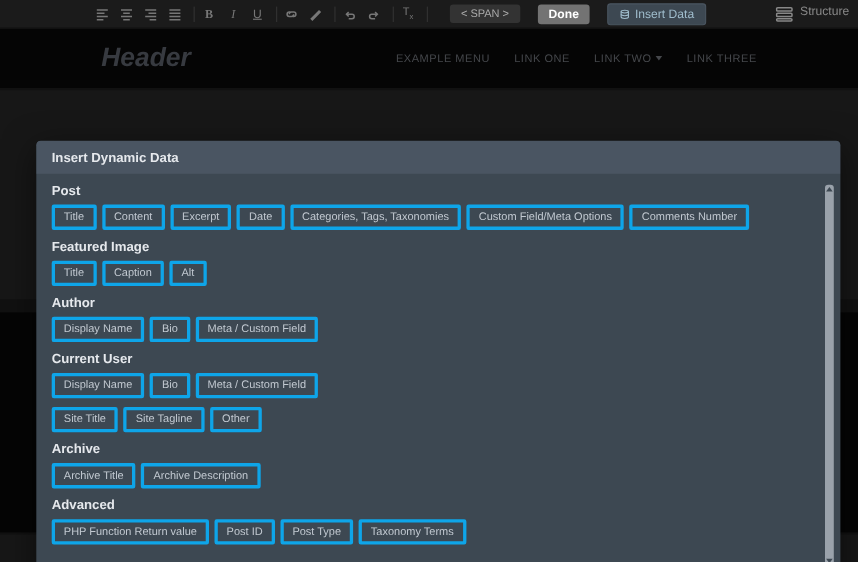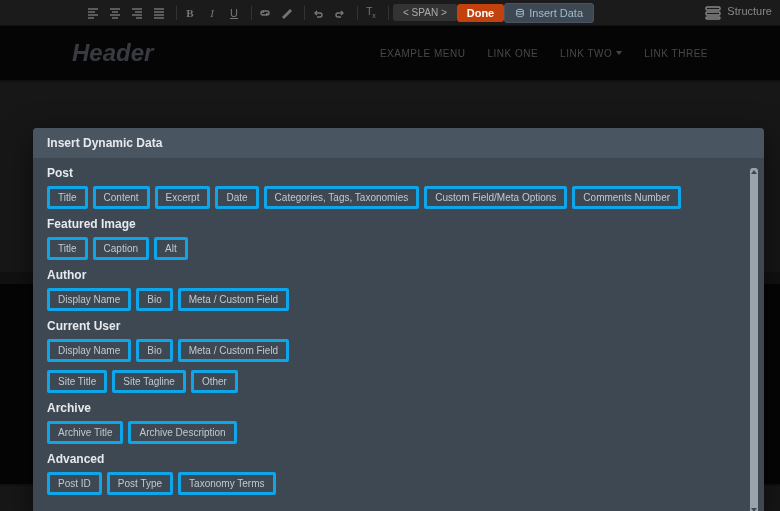--- a/index.html
+++ b/index.html
@@ -43,28 +43,28 @@
   .toolbar .sep {
     width: 1px;
     height: 14px;
     background: #333;
     margin: 0 4px;
   }
   .pill {
     padding: 3px 10px;
     border-radius: 3px;
     font-size: 11px;
-    margin-left: 0;
+    margin-left: 16px;
     cursor: pointer;
     display: inline-flex;
     align-items: center;
     gap: 4px;
   }
   .pill-span { background: #333; color: #aaa; font-size:10px; }
-  .pill-done { background: #c2410c; color: #fff; font-weight: 600; }
+  .pill-done { background: #737373; color: #fff; font-weight: 600; }
   .pill-insert { background: #3d4852; color: #9fbccc; border: 1px solid #4a5560; }
   .pill-insert svg { width:10px; height:10px; }
   .toolbar .right {
     margin-left: auto;
     display: flex;
     align-items: center;
   }
   .structure {
     color: #888;
     font-size: 11px;
@@ -75,21 +75,21 @@
   }
   .structure svg { width:16px; height:16px; }
 
   
   .header-bar {
     position: relative;
     z-index: 10;
     height: 54px;
     display: flex;
     align-items: center;
-    padding: 0 72px;
+    padding: 0 92px;
     background: #0a0a0a;
   }
   .header-title {
     font-size: 24px;
     font-weight: 700;
     color: #6f7580;
     font-style: italic;
   }
   .nav {
     margin-left: auto;
@@ -380,19 +380,20 @@
       <div class="section">
         <div class="section-title">Archive</div>
         <div class="chips">
           <div class="chip">Archive Title</div>
           <div class="chip">Archive Description</div>
         </div>
       </div>
       <div class="section">
         <div class="section-title">Advanced</div>
         <div class="chips">
+          <div class="chip">PHP Function Return value</div>
           <div class="chip">Post ID</div>
           <div class="chip">Post Type</div>
           <div class="chip">Taxonomy Terms</div>
         </div>
       </div>
     </div>
 </div>
 
 </body></html>

